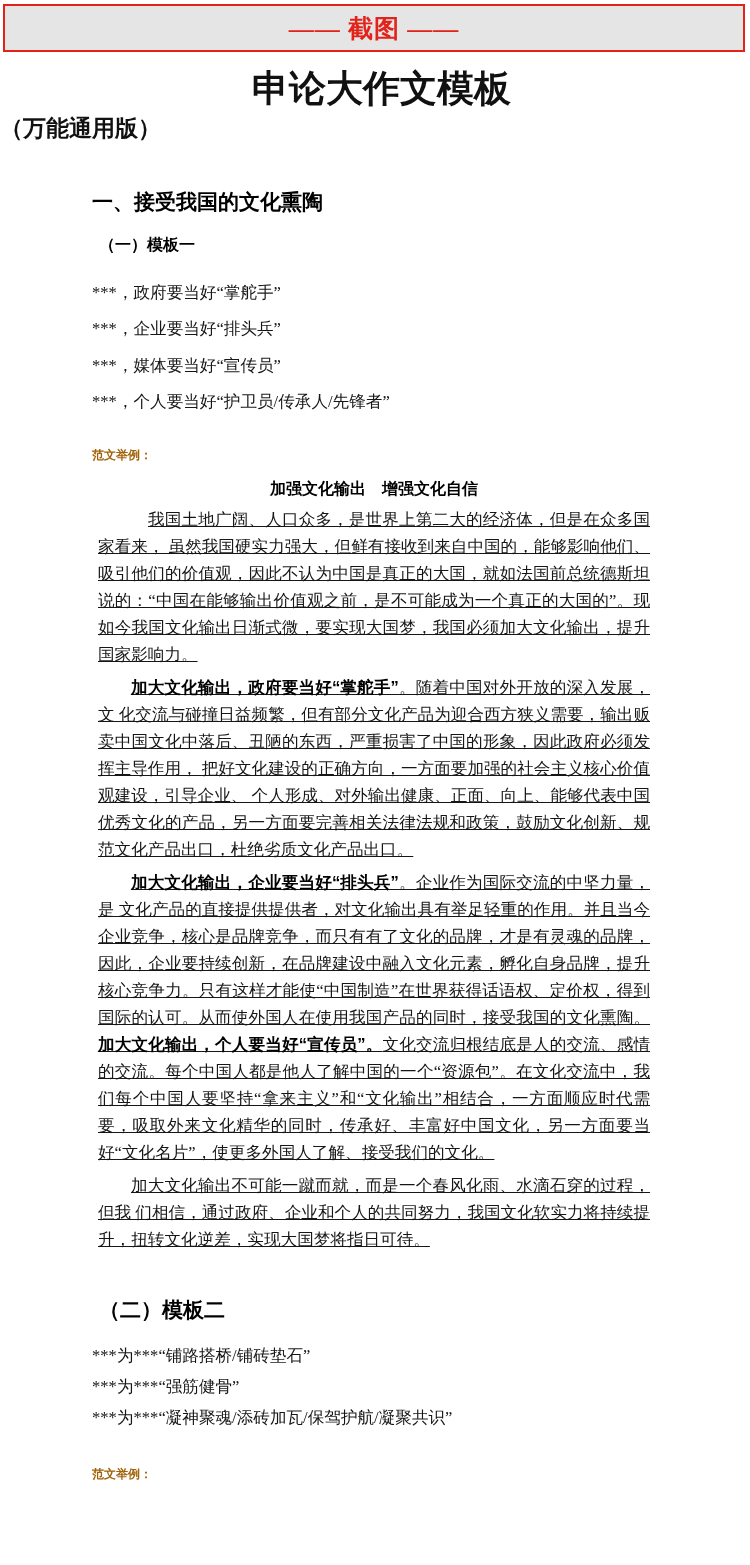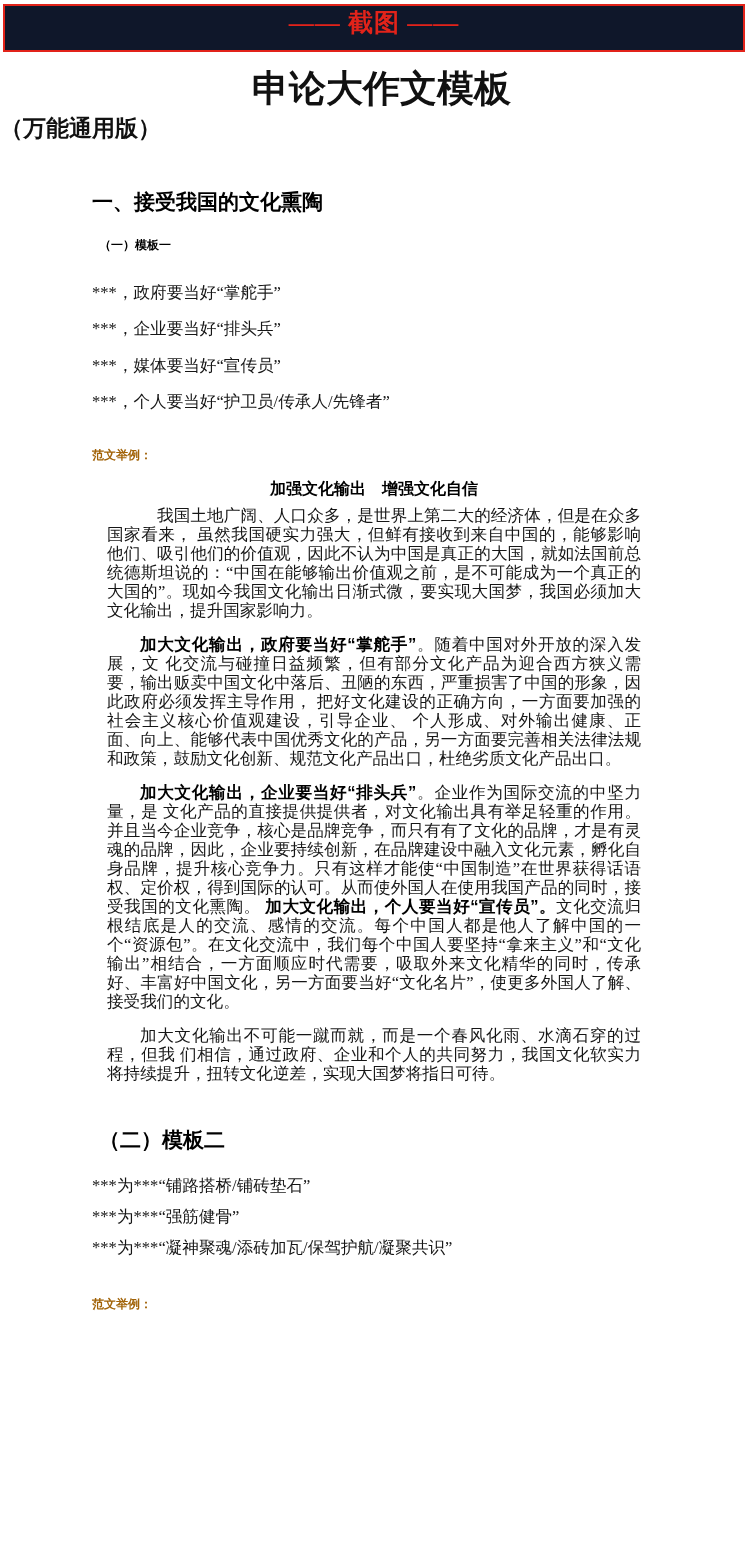--- a/index.html
+++ b/index.html
@@ -14,22 +14,22 @@
     background:#ffffff;
     color:#161616;
     font-family:var(--serif);
     overflow:hidden;
     box-sizing:border-box;
   }
   .banner{
     position:absolute;top:4px;left:3px;width:742px;height:48px;
     box-sizing:border-box;
     border:2px solid var(--red);
-    display:flex;justify-content:center;
-    background:#0f172a;
+    display:flex;align-items:center;justify-content:center;
+    background:#e5e5e5;
   }
   .banner-label{
     color:var(--red);
     font-family:var(--serif);
     font-weight:bold;
     font-size:25px;
     letter-spacing:1px;
   }
   .doc-title{
     margin:0;
@@ -58,21 +58,21 @@
     font-weight:bold;
     font-size:21px;
     line-height:27px;
     color:#000;
   }
   .h-sub{
     margin:16px 0 0 0;
     padding-left:7px;
     font-family:var(--sans);
     font-weight:bold;
-    font-size:12px;
+    font-size:16px;
     line-height:28px;
     color:#000;
   }
   .tpl-list{margin-top:16px;}
   .tpl-line{
     margin:0;
     font-size:16.6px;
     line-height:36.3px;
     font-family:var(--serif);
   }
@@ -88,26 +88,27 @@
   .essay-title{
     margin:10px 0 0 0;
     text-align:center;
     font-family:var(--sans);
     font-weight:bold;
     font-size:16px;
     line-height:24px;
     color:#000;
   }
   .para{
-    margin:15px;
+    margin:6px;
     font-size:16.6px;
-    line-height:19px;
+    line-height:27px;
     text-align:justify;
     text-indent:33px;
     font-family:var(--serif);
+    text-decoration:underline;
   }
   .para-first{margin-top:5px;text-indent:50px;}
   .para .lead{
     font-family:var(--sans);
     font-weight:bold;
     color:#000;
   }
   .h-sub-2{margin-top:43px;font-size:21px;}
   .example-label-2{margin-top:30px;}
 </style>

